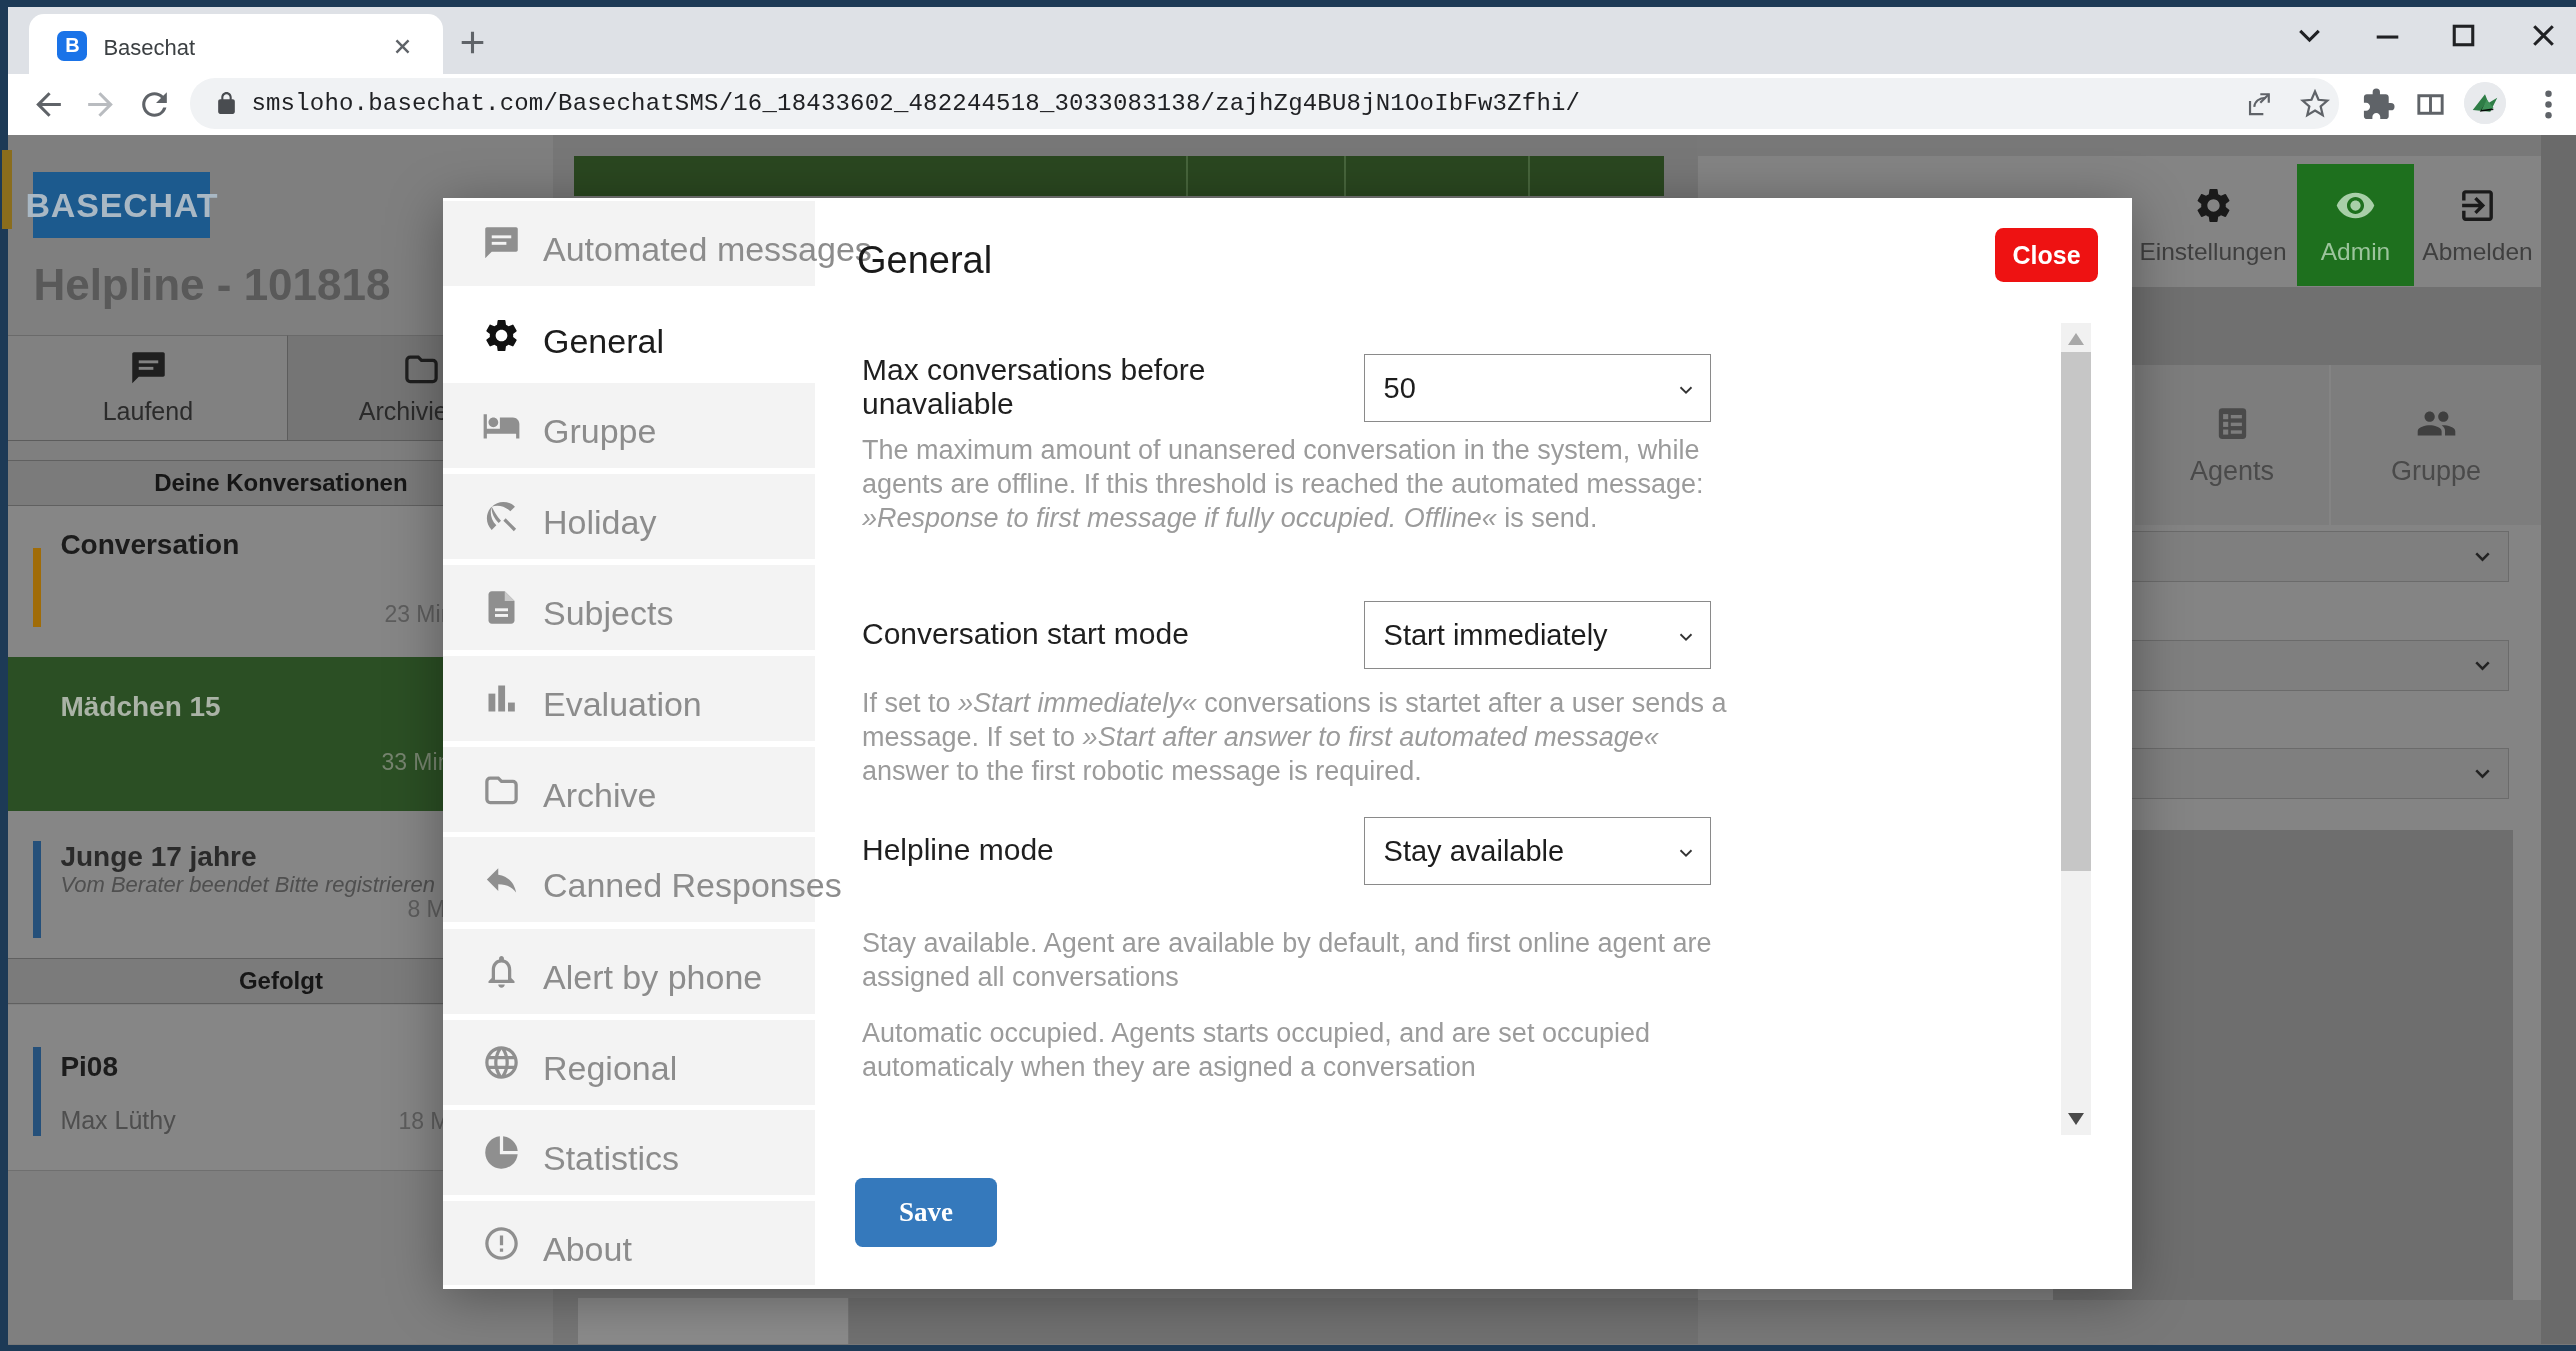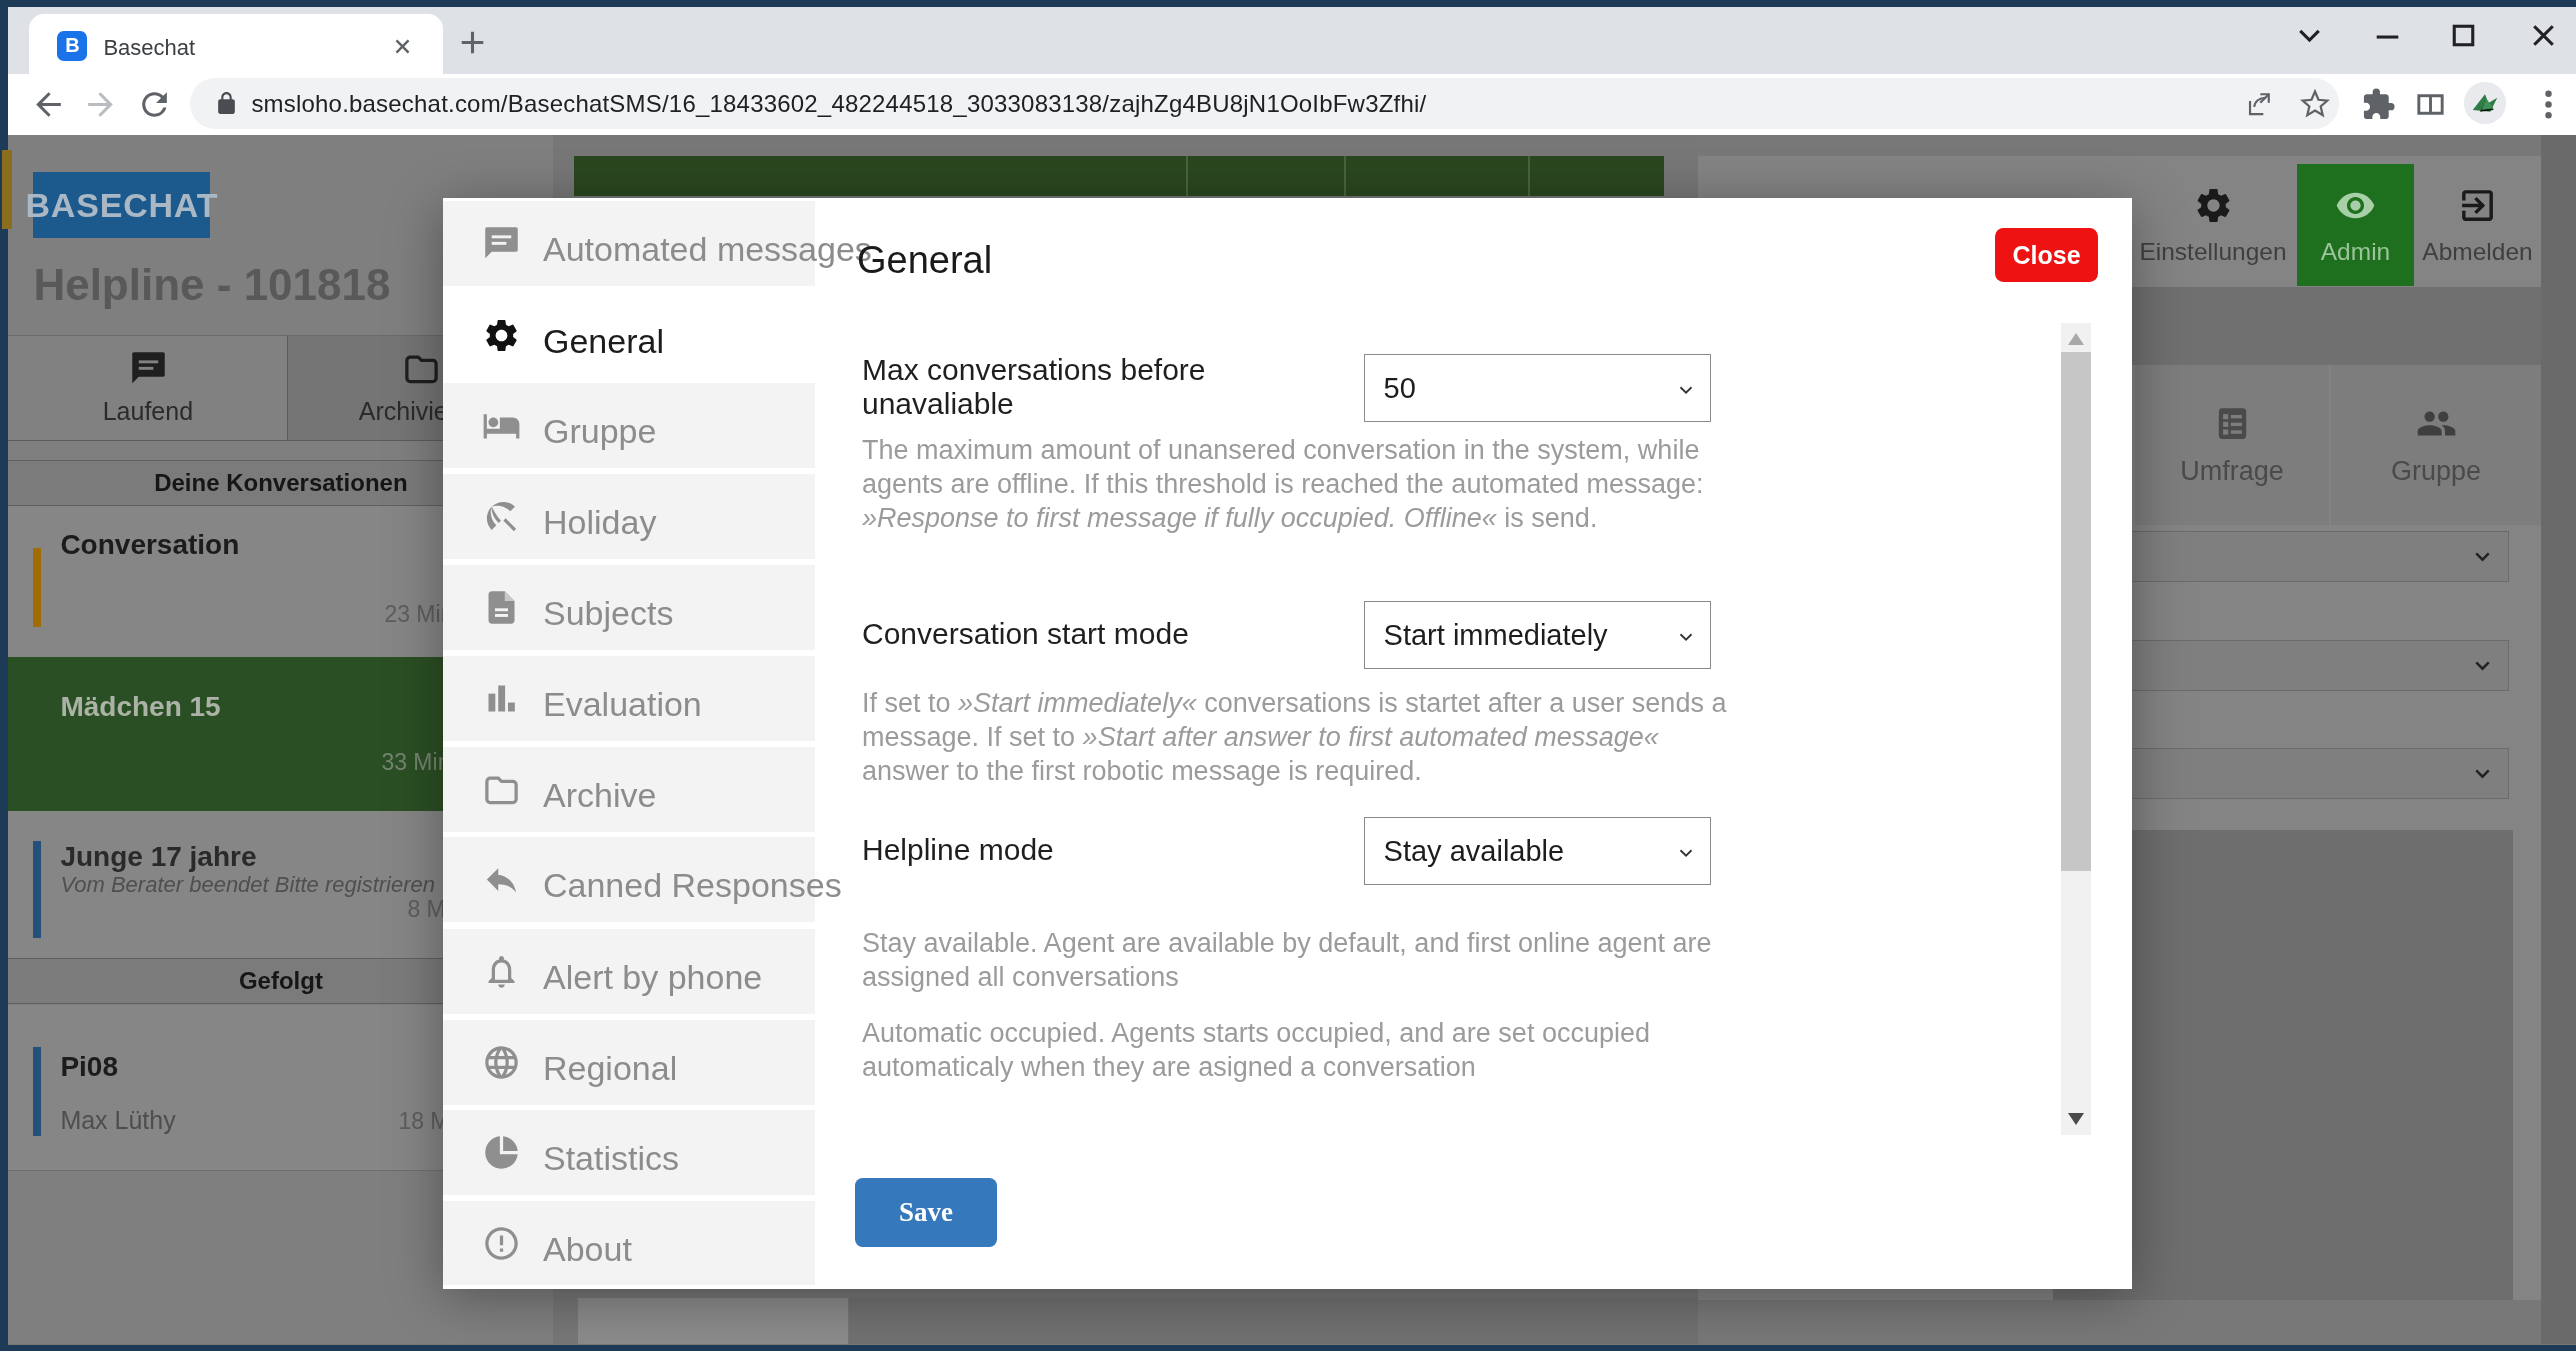--- a/index.html
+++ b/index.html
@@ -15,21 +15,21 @@
   .titlebar{left:8.4px;top:6.8px;width:2568px;height:68px;background:#dee1e6;z-index:50;}
   .tab{left:21px;top:6.8px;width:414px;height:61px;background:#ffffff;border-radius:15px 15px 0 0;}
   .favicon{left:28px;top:17px;width:30px;height:30px;border-radius:6.8px;background:#1a73e8;
            color:#fff;font-size:20px;font-weight:bold;display:flex;align-items:center;justify-content:center;}
   .tabtitle{left:74px;top:21px;font-size:22px;color:#3c4043;}
   .tabclose{left:359px;top:18px;width:29px;height:29px;color:#5f6368;}
   .newtab{left:446px;top:17px;width:37px;height:37px;color:#5f6368;}
   .winctl{top:10px;width:37px;height:37px;color:#202124;}
   .toolbar{left:8.4px;top:74px;width:2568px;height:61px;background:#ffffff;z-index:50;}
   .navic{top:12px;width:37px;height:37px;color:#5f6368;}
-  .urlpill{left:182px;top:4.2px;width:2149px;height:51px;border-radius:25px;background:#f0f2f4;}
+  .urlpill{left:182px;top:4.2px;width:2149px;height:51px;border-radius:25px;background:#f0f2f4;font-family:Liberation Mono, monospace;}
   .lockic{left:24px;top:12.7px;width:25px;height:25px;color:#494c50;}
   .urltext{left:61px;top:12px;font-size:24px;color:#202124;letter-spacing:0.2px;}
   .avatar{left:2456px;top:8.4px;width:42px;height:42px;border-radius:50%;background:#e8eaed;overflow:hidden;}
 
   
   .content{left:0;top:135px;width:2576px;height:1209px;background:#787878;}
   .yellow-frag{left:1.7px;top:150px;width:10px;height:79px;background:#8a6d1d;z-index:61;}
 
   .sidebar{left:8.4px;top:0;width:545px;height:1209px;background:#7f7f7f;}
   .logo{left:25px;top:37px;width:177px;height:66px;background:#1c5a8e;display:flex;align-items:center;justify-content:center;
@@ -300,21 +300,21 @@
           <svg viewBox="0 0 24 24">
               <rect x="4" y="3" width="16" height="18" rx="2" fill="currentColor"></rect>
               <rect x="6.5" y="6.5" width="3" height="3" fill="#7d7d7d"></rect>
               <rect x="11" y="7" width="6.5" height="2" fill="#7d7d7d"></rect>
               <rect x="6.5" y="11" width="3" height="3" fill="#7d7d7d"></rect>
               <rect x="11" y="11.5" width="6.5" height="2" fill="#7d7d7d"></rect>
               <rect x="6.5" y="15.5" width="3" height="3" fill="#7d7d7d"></rect>
               <rect x="11" y="16" width="6.5" height="2" fill="#7d7d7d"></rect>
             </svg>
         </span>
-        <span class="lb" style="font-size:27px;color:#4a4a4a">Umfrage</span>
+        <span class="lb" style="font-size:27px;color:#4a4a4a">Agents</span>
       </div>
       <div class="tile rtab" style="left:633px;width:210px">
         <span class="ic" style="color:#3f3f3f">
           <svg viewBox="0 0 24 24">
               <path d="M16 11c1.66 0 2.99-1.34 2.99-3S17.66 5 16 5c-1.66 0-3 1.34-3 3s1.34 3 3 3zm-8 0c1.66 0 2.99-1.34 2.99-3S9.66 5 8 5C6.34 5 5 6.34 5 8s1.34 3 3 3zm0 2c-2.33 0-7 1.17-7 3.5V19h14v-2.5c0-2.33-4.67-3.5-7-3.5zm8 0c-.29 0-.62.02-.97.05 1.16.84 1.97 1.97 1.97 3.45V19h6v-2.5c0-2.33-4.67-3.5-7-3.5z" fill="currentColor"></path>
             </svg>
         </span>
         <span class="lb" style="font-size:27px;color:#4a4a4a">Gruppe</span>
       </div>
 

